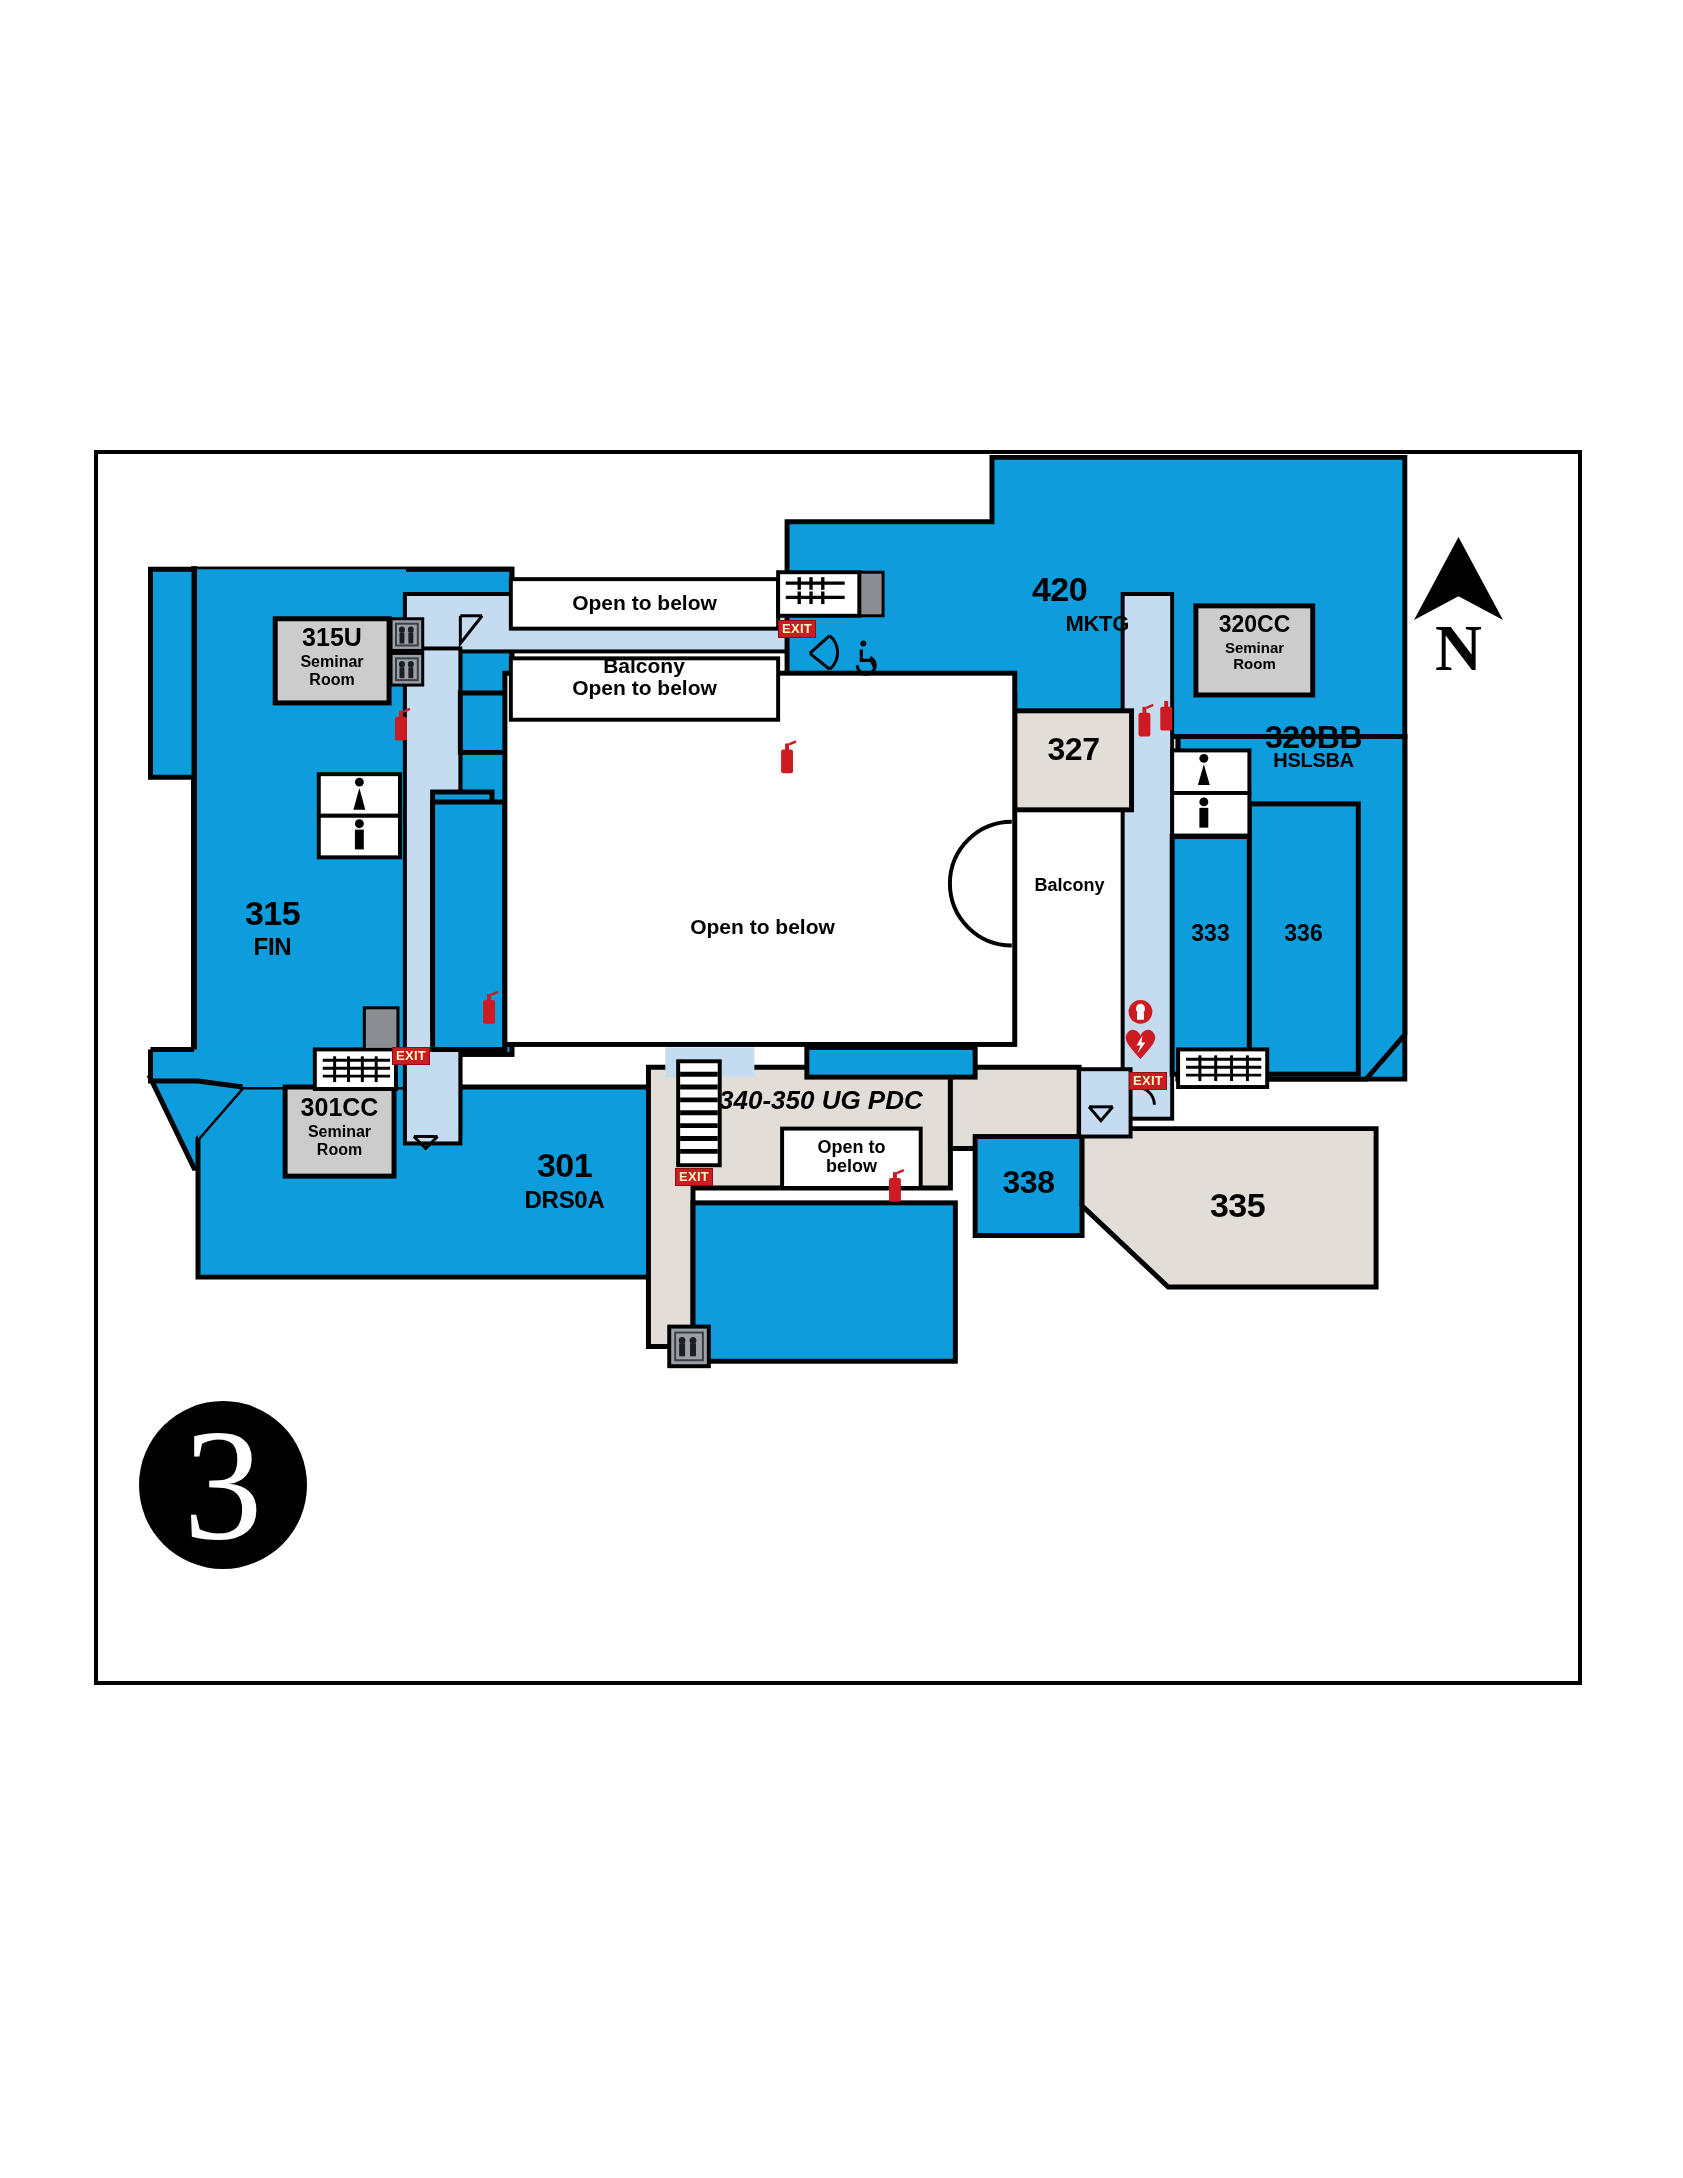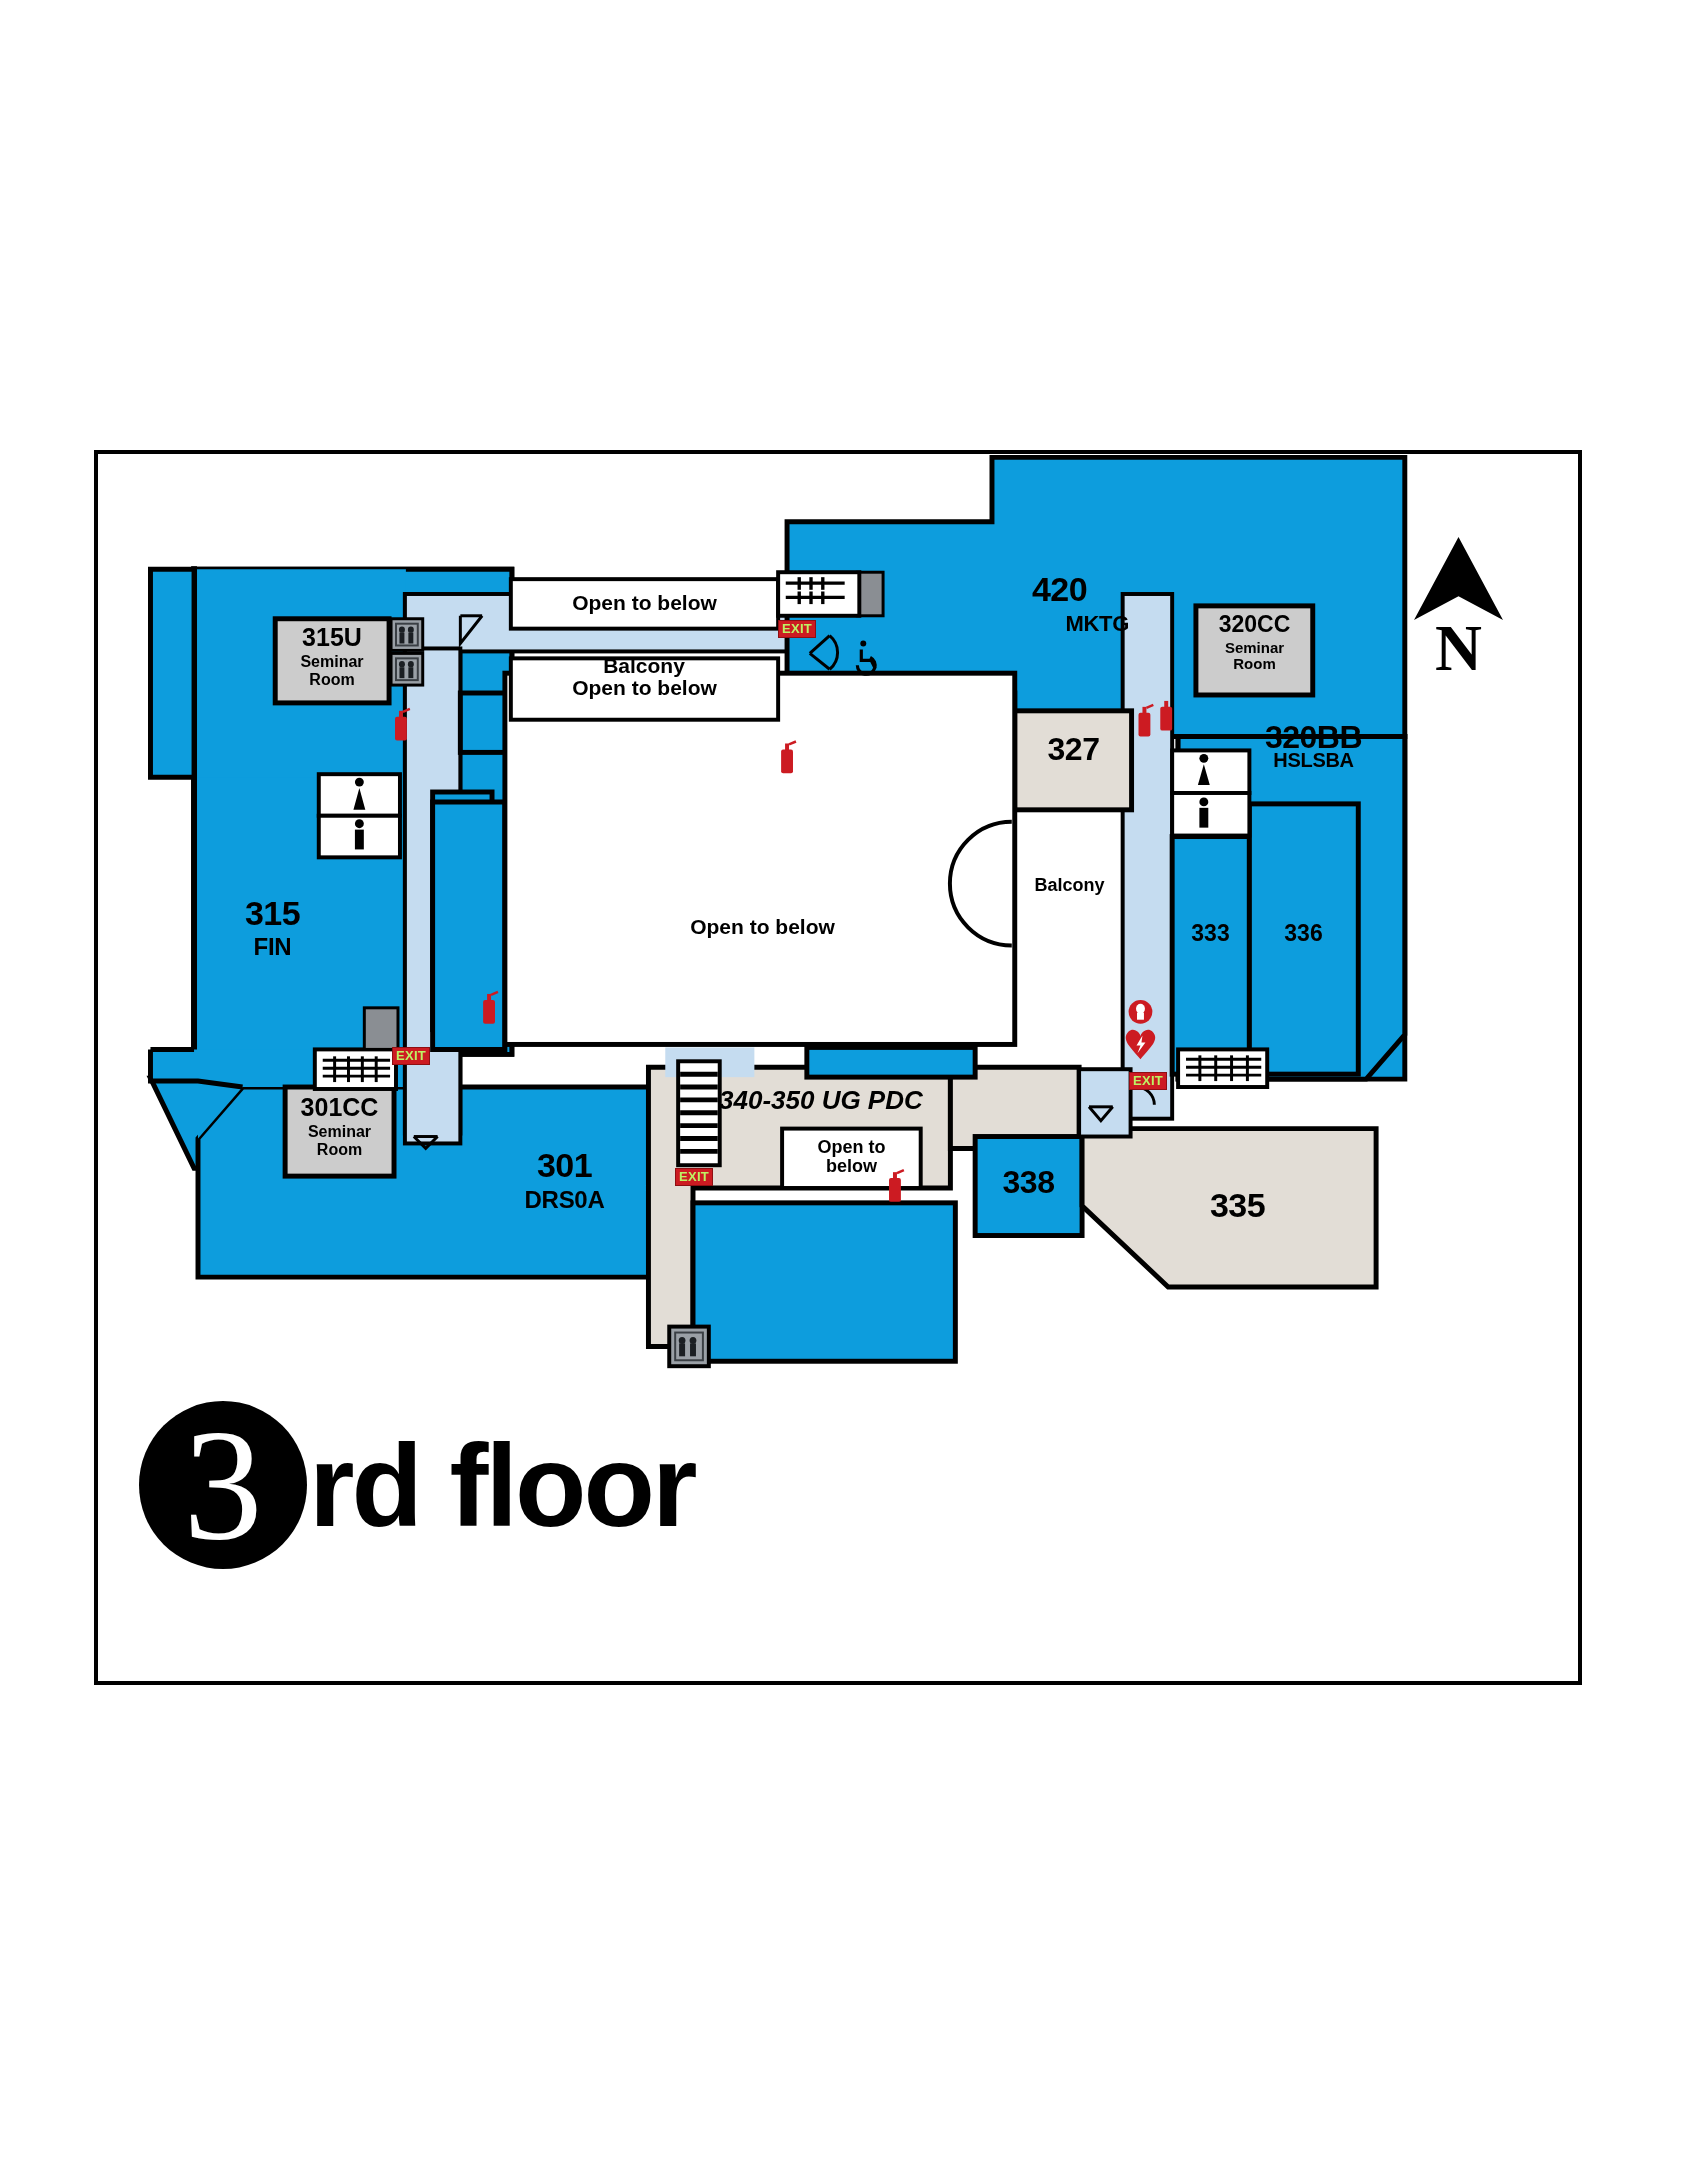--- a/index.html
+++ b/index.html
@@ -17,21 +17,21 @@
   .rm-sub{font-size:19px;font-weight:700;letter-spacing:-0.3px;}
   .rm-num-sm{font-size:23px;font-weight:700;}
   .sem-num{font-size:25px;font-weight:700;}
   .sem-sub{font-size:16px;font-weight:700;line-height:1.12;}
   .otb{font-size:21px;font-weight:700;}
   .otb-sm{font-size:18px;font-weight:700;line-height:1.12;}
   .bridge{font-size:21px;font-weight:700;}
   .balcony{font-size:18px;font-weight:700;}
   .pdc{font-size:26px;font-weight:700;letter-spacing:0px;}
 
-  .exitbadge{position:absolute;background:#cc1b22;color:#bef264;font-size:13px;
+  .exitbadge{position:absolute;background:#cc1b22;color:#fef9c3;font-size:13px;
              font-weight:700;letter-spacing:0.3px;padding:1px 3px 2px 3px;
              border:1px solid #8e0f13;line-height:1;font-family:"Liberation Sans",sans-serif;}
 
   #floorlabel{position:absolute;left:139px;top:1401px;width:693px;height:228px;}
   #floorlabel .num3{position:absolute;left:0;top:0;width:168px;height:168px;
       background:#000;border-radius:50%;}
   #floorlabel .num3 span{position:absolute;left:0;top:-4px;width:168px;
       text-align:center;font-family:"Liberation Serif",serif;font-size:158px;
       color:#fff;font-weight:400;line-height:176px;}
   #floorlabel .rest{position:absolute;left:170px;top:26px;font-size:117px;
@@ -435,17 +435,16 @@
     <svg viewBox="0 0 110 90" width="109" height="89" style="position:absolute;left:0;top:0;">
       <path d="M55,2 L100,86 L55,62 L10,86 Z" fill="#000"></path>
     </svg>
     <div class="nletter">N</div>
   </div>
 
   <div id="floorlabel">
     <div class="num3">
       <span>3</span>
     </div>
-    <div class="rest">rd floor</div>
   </div>
 
 </div>
 
 
 </body></html>

